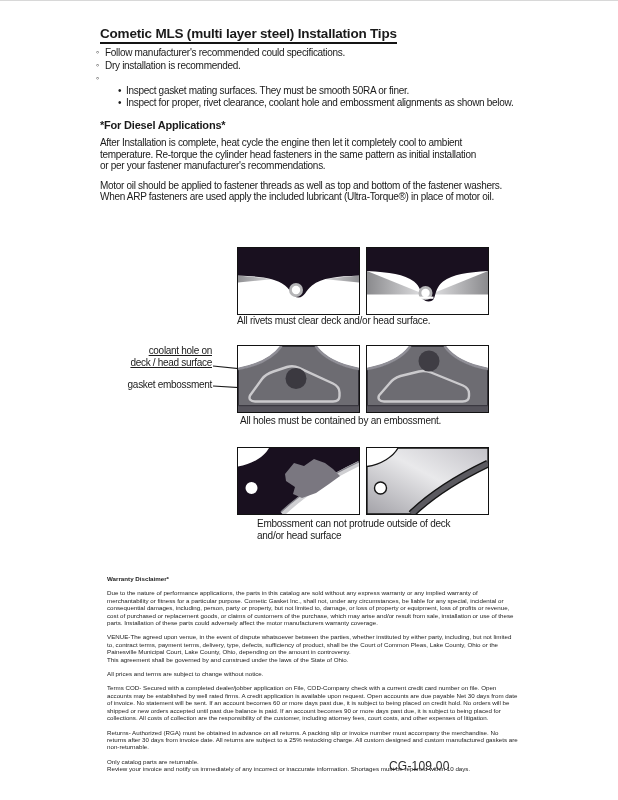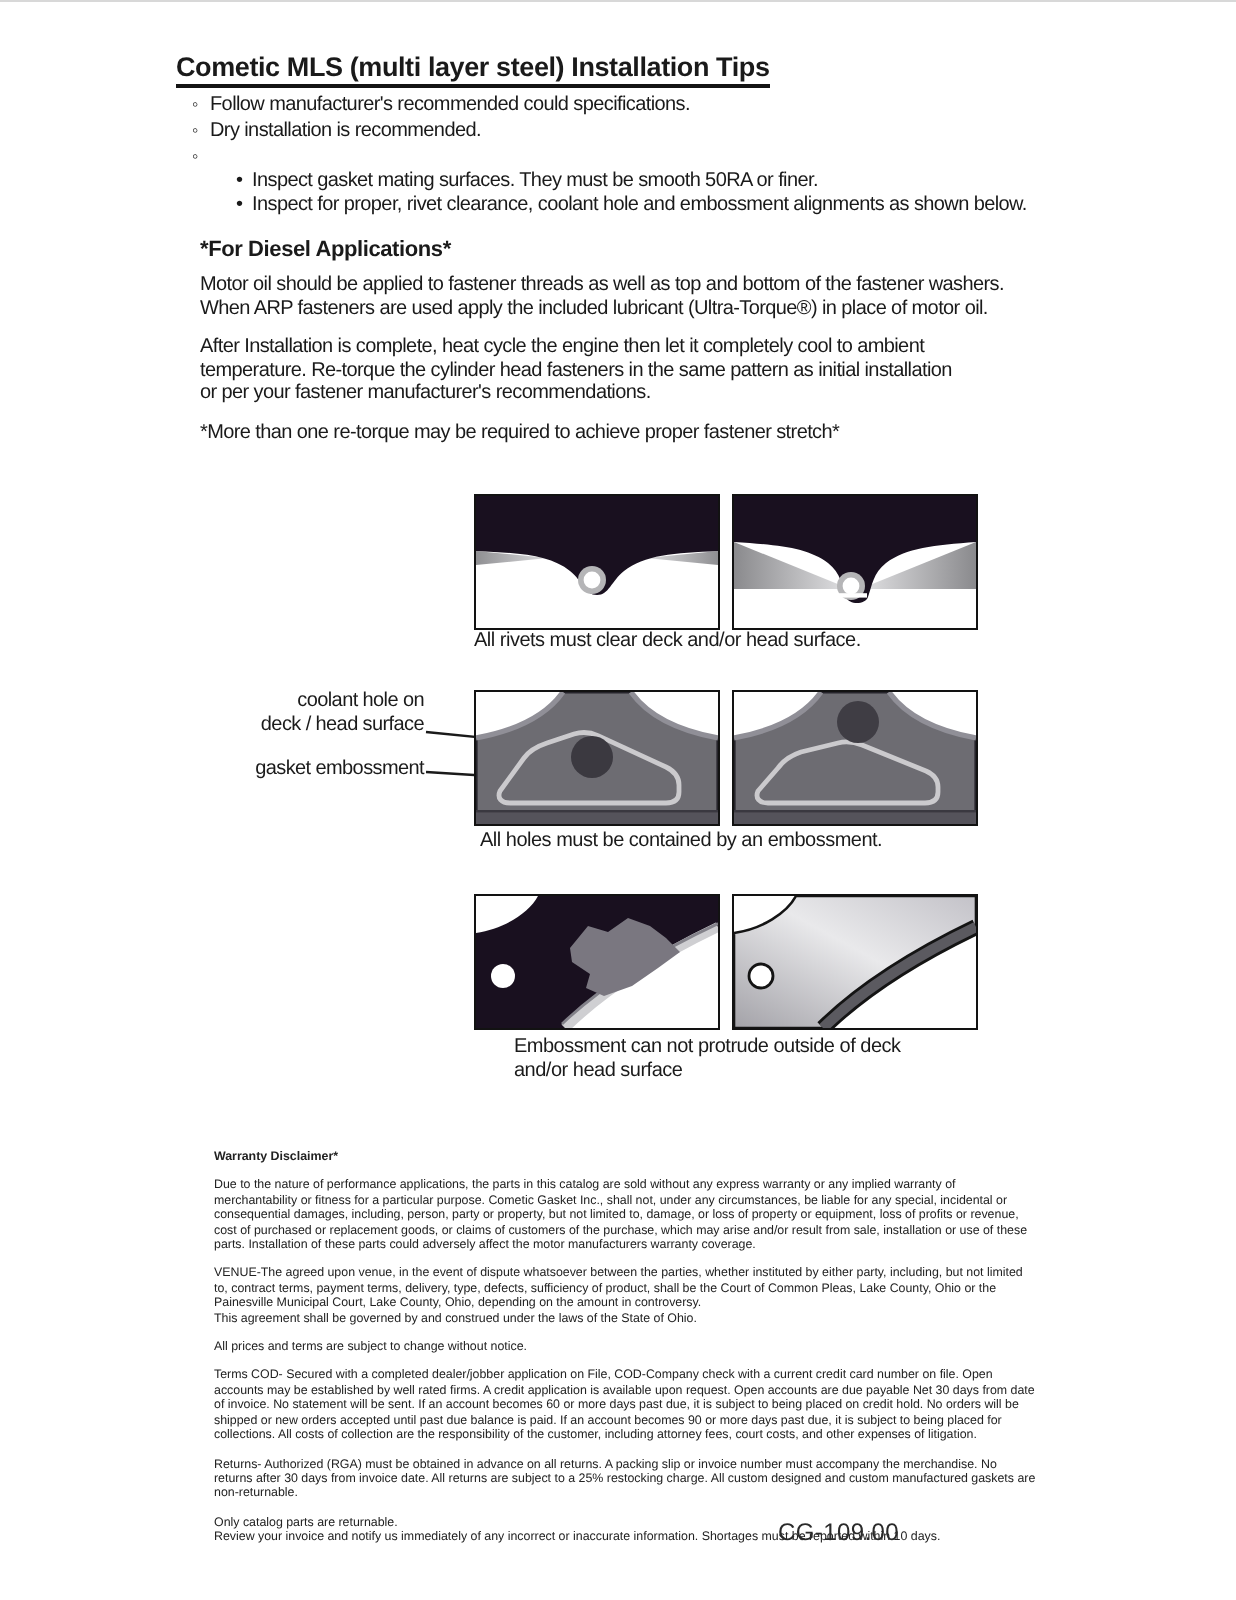--- a/index.html
+++ b/index.html
@@ -8,21 +8,21 @@
     width:618px;height:800px;
     background:#ffffff;
     font-family:"Liberation Sans", sans-serif;
     color:#1a1a1a;
     overflow:hidden;
     border-top:1px solid #d8d8d8;
   }
   .abs{position:absolute;}
   
   .title{
-    left:88px;top:25px;
+    left:100px;top:25px;
     font-size:13.5px;font-weight:bold;letter-spacing:-0.2px;
     border-bottom:2px solid #141414;padding-bottom:1px;
     white-space:nowrap;
   }
   .tips{left:96px;top:45px;width:450px;font-size:10px;letter-spacing:-0.3px;}
   .bullet{display:flex;line-height:13px;}
   .bullet .mk{width:9px;flex:0 0 9px;font-size:9px;text-align:left;}
   .subtips{margin-left:22px;}
   .subtips .bullet{line-height:11.5px;}
   .subtips .mk{width:8px;flex:0 0 8px;font-size:10px;}
@@ -83,26 +83,25 @@
       </div>
       <div class="bullet">
         <span class="mk">•</span>
         <span>Inspect for proper, rivet clearance, coolant hole and embossment alignments as shown below.</span>
       </div>
     </div>
   </div>
 
   <div class="abs diesel">
     <h2>*For Diesel Applications*</h2>
-    <p>Motor oil should be applied to fastener threads as well as top and bottom of the fastener washers.
-When ARP fasteners are used apply the included lubricant (Ultra-Torque®) in place of motor oil.</p>
     <p>After Installation is complete, heat cycle the engine then let it completely cool to ambient
 temperature. Re-torque the cylinder head fasteners in the same pattern as initial installation
 or per your fastener manufacturer's recommendations.</p>
-    <p>*More than one re-torque may be required to achieve proper fastener stretch*</p>
+    <p>Motor oil should be applied to fastener threads as well as top and bottom of the fastener washers.
+When ARP fasteners are used apply the included lubricant (Ultra-Torque®) in place of motor oil.</p>
   </div>
 
   <div class="abs fig-label" style="left:237px;top:231px;">RIGHT</div>
   <div class="abs fig-label" style="left:366px;top:231px;">WRONG</div>
 
   <div class="abs fig-box" style="left:237px;top:246px;">
     <svg viewBox="0 0 121 66">
       <defs>
         <linearGradient id="wL1" x1="0" y1="0" x2="1" y2="0">
           <stop offset="0" stop-color="#8f8f92"></stop>
@@ -140,21 +139,21 @@
       <circle cx="58.5" cy="45" r="4.2" fill="#ffffff"></circle>
       <rect x="50.5" y="48.6" width="16" height="2.2" fill="#ffffff"></rect>
     </svg>
   </div>
 
   <div class="abs fig-caption" style="left:237px;top:314px;width:300px;">All rivets must clear deck and/or head surface.</div>
 
   <div class="abs fig-label" style="left:237px;top:329px;">RIGHT</div>
   <div class="abs fig-label" style="left:366px;top:329px;">WRONG</div>
 
-  <div class="abs annot" style="left:108px;top:344px;width:104px;">coolant hole on
+  <div class="abs annot" style="left:108px;top:344px;width:104px;text-decoration:underline;">coolant hole on
 deck / head surface</div>
   <div class="abs annot" style="left:108px;top:378px;width:104px;">gasket embossment</div>
 
   <svg class="abs" style="left:205px;top:352px;" width="110" height="45" viewBox="0 0 110 45">
     <line x1="8" y1="13" x2="88" y2="21" stroke="#1a1a1a" stroke-width="1.2"></line>
     <line x1="8" y1="33" x2="56" y2="36" stroke="#1a1a1a" stroke-width="1.2"></line>
   </svg>
 
   <div class="abs fig-box" style="left:237px;top:344px;">
     <svg viewBox="0 0 121 66">

